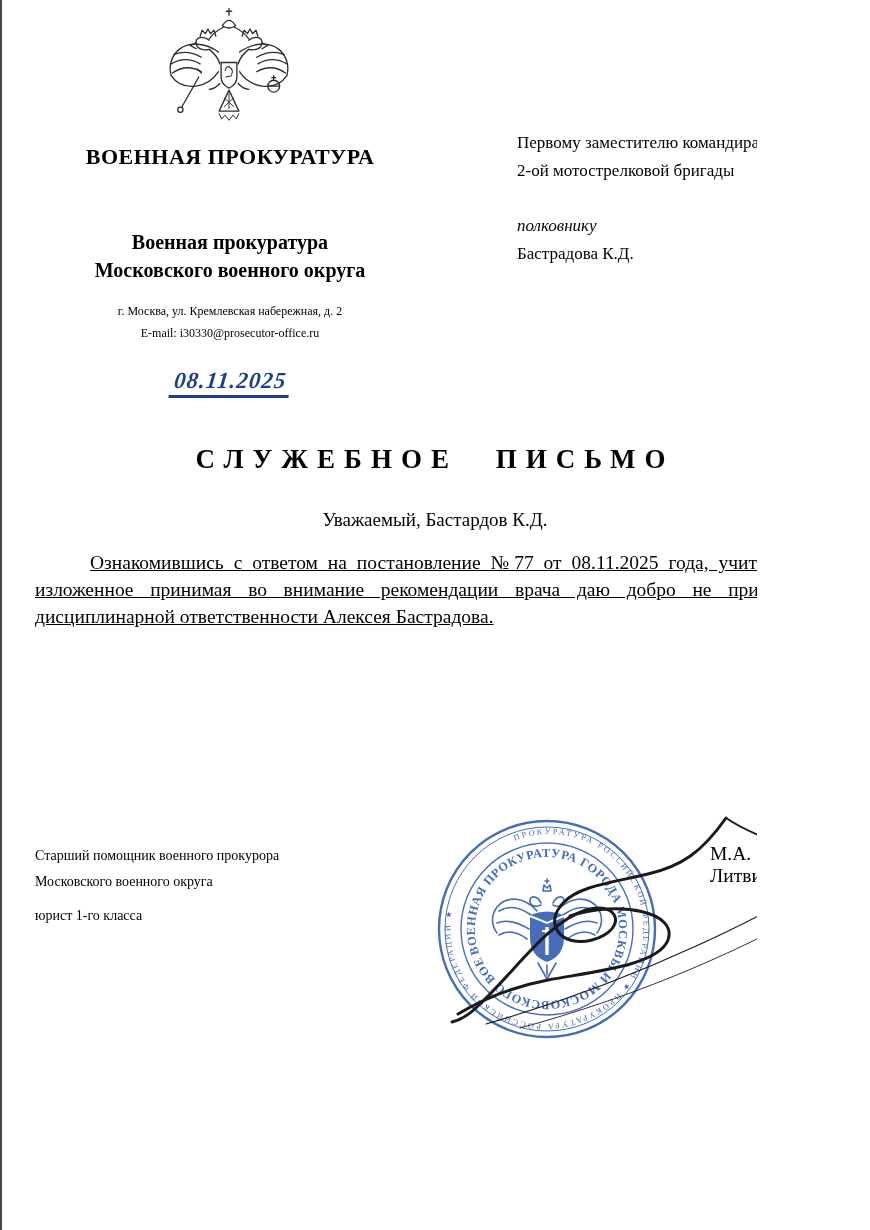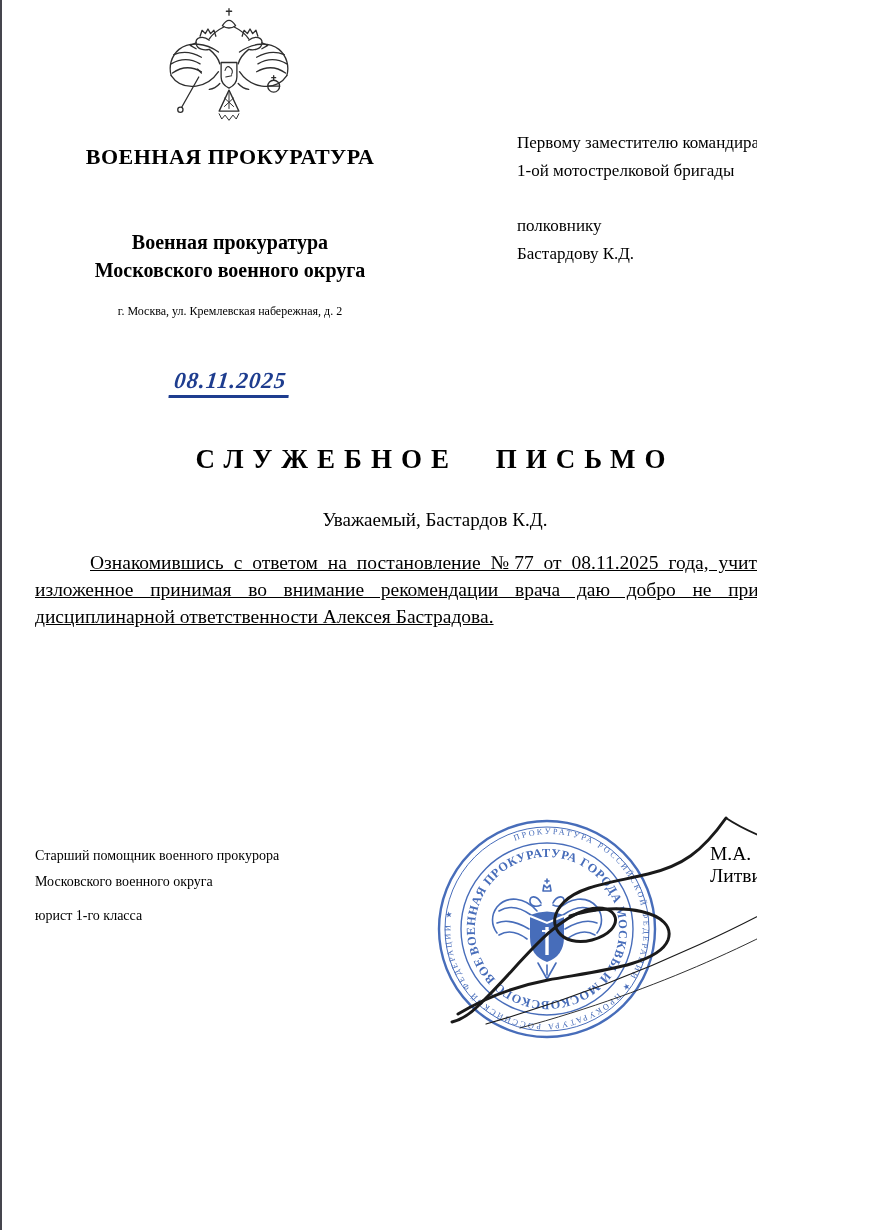--- a/index.html
+++ b/index.html
@@ -14,21 +14,21 @@
   .org-block{top:142px;font-weight:bold;font-size:22px;line-height:30px;letter-spacing:.5px;}
   .sub-block{top:228px;font-weight:bold;font-size:20px;line-height:28px;}
   .addr-block{top:300px;font-size:12px;line-height:22px;}
   .date-wrap{top:368px;}
   .date-ink{
     display:inline-block;font-size:23px;font-weight:bold;font-style:italic;
     letter-spacing:1px;transform:skewX(-6deg);
     border-bottom:3px solid #1e3d8f;padding:0 4px 1px 4px;
   }
   .recipient{left:517px;top:129px;width:350px;font-size:17px;line-height:28px;}
-  .recipient .gap{margin-top:27px;}
+  .recipient .gap{margin-top:27px;font-style:italic;}
   .doc-title{left:35px;top:444px;width:800px;text-align:center;
     font-size:27px;font-weight:bold;letter-spacing:9px;word-spacing:22px;}
   .salutation{left:35px;top:509px;width:800px;text-align:center;font-size:19px;}
   .body-text{left:35px;top:550px;width:812px;font-size:19.5px;line-height:1.38;
     text-align:justify;text-indent:55px;text-decoration:underline;}
   .sig-block{left:35px;top:843px;font-size:14px;line-height:26px;}
   .sig-line3{margin-top:8px;}
   .signer-name{left:710px;top:843px;font-size:19.5px;}
   .stamp{left:436px;top:818px;width:222px;height:222px;opacity:.93;}
   .autograph{left:430px;top:800px;width:440px;height:245px;pointer-events:none;}
@@ -84,30 +84,31 @@
 
   <div class="abs col-left org-block">
     <div>ВОЕННАЯ ПРОКУРАТУРА</div>
   </div>
   <div class="abs col-left sub-block">
     <div>Военная прокуратура</div>
     <div>Московского военного округа</div>
   </div>
   <div class="abs col-left addr-block">
     <div>г. Москва, ул. Кремлевская набережная, д. 2</div>
+    <div>E-mail: i30330@prosecutor-office.ru</div>
   </div>
   <div class="abs col-left date-wrap">
     <span class="date-ink" style="color:#1e3d8f">08.11.2025</span>
   </div>
 
   <div class="abs recipient">
     <div>Первому заместителю командира</div>
-    <div>1-ой мотострелковой бригады</div>
+    <div>2-ой мотострелковой бригады</div>
     <div class="gap">полковнику</div>
-    <div>Бастардову К.Д.</div>
+    <div>Бастрадова К.Д.</div>
   </div>
 
   <div class="abs salutation">Уважаемый, Бастардов К.Д.</div>
   <div class="abs doc-title">СЛУЖЕБНОЕ ПИСЬМО</div>
   <div class="abs body-text">Ознакомившись с ответом на постановление №77 от 08.11.2025 года, учитывая вами изложенное принимая во внимание рекомендации врача даю добро не привлекать к дисциплинарной ответственности Алексея Бастрадова.</div>
 
   <div class="abs sig-block">
     <div>Старший помощник военного прокурора</div>
     <div>Московского военного округа</div>
     <div class="sig-line3">юрист 1-го класса</div>

